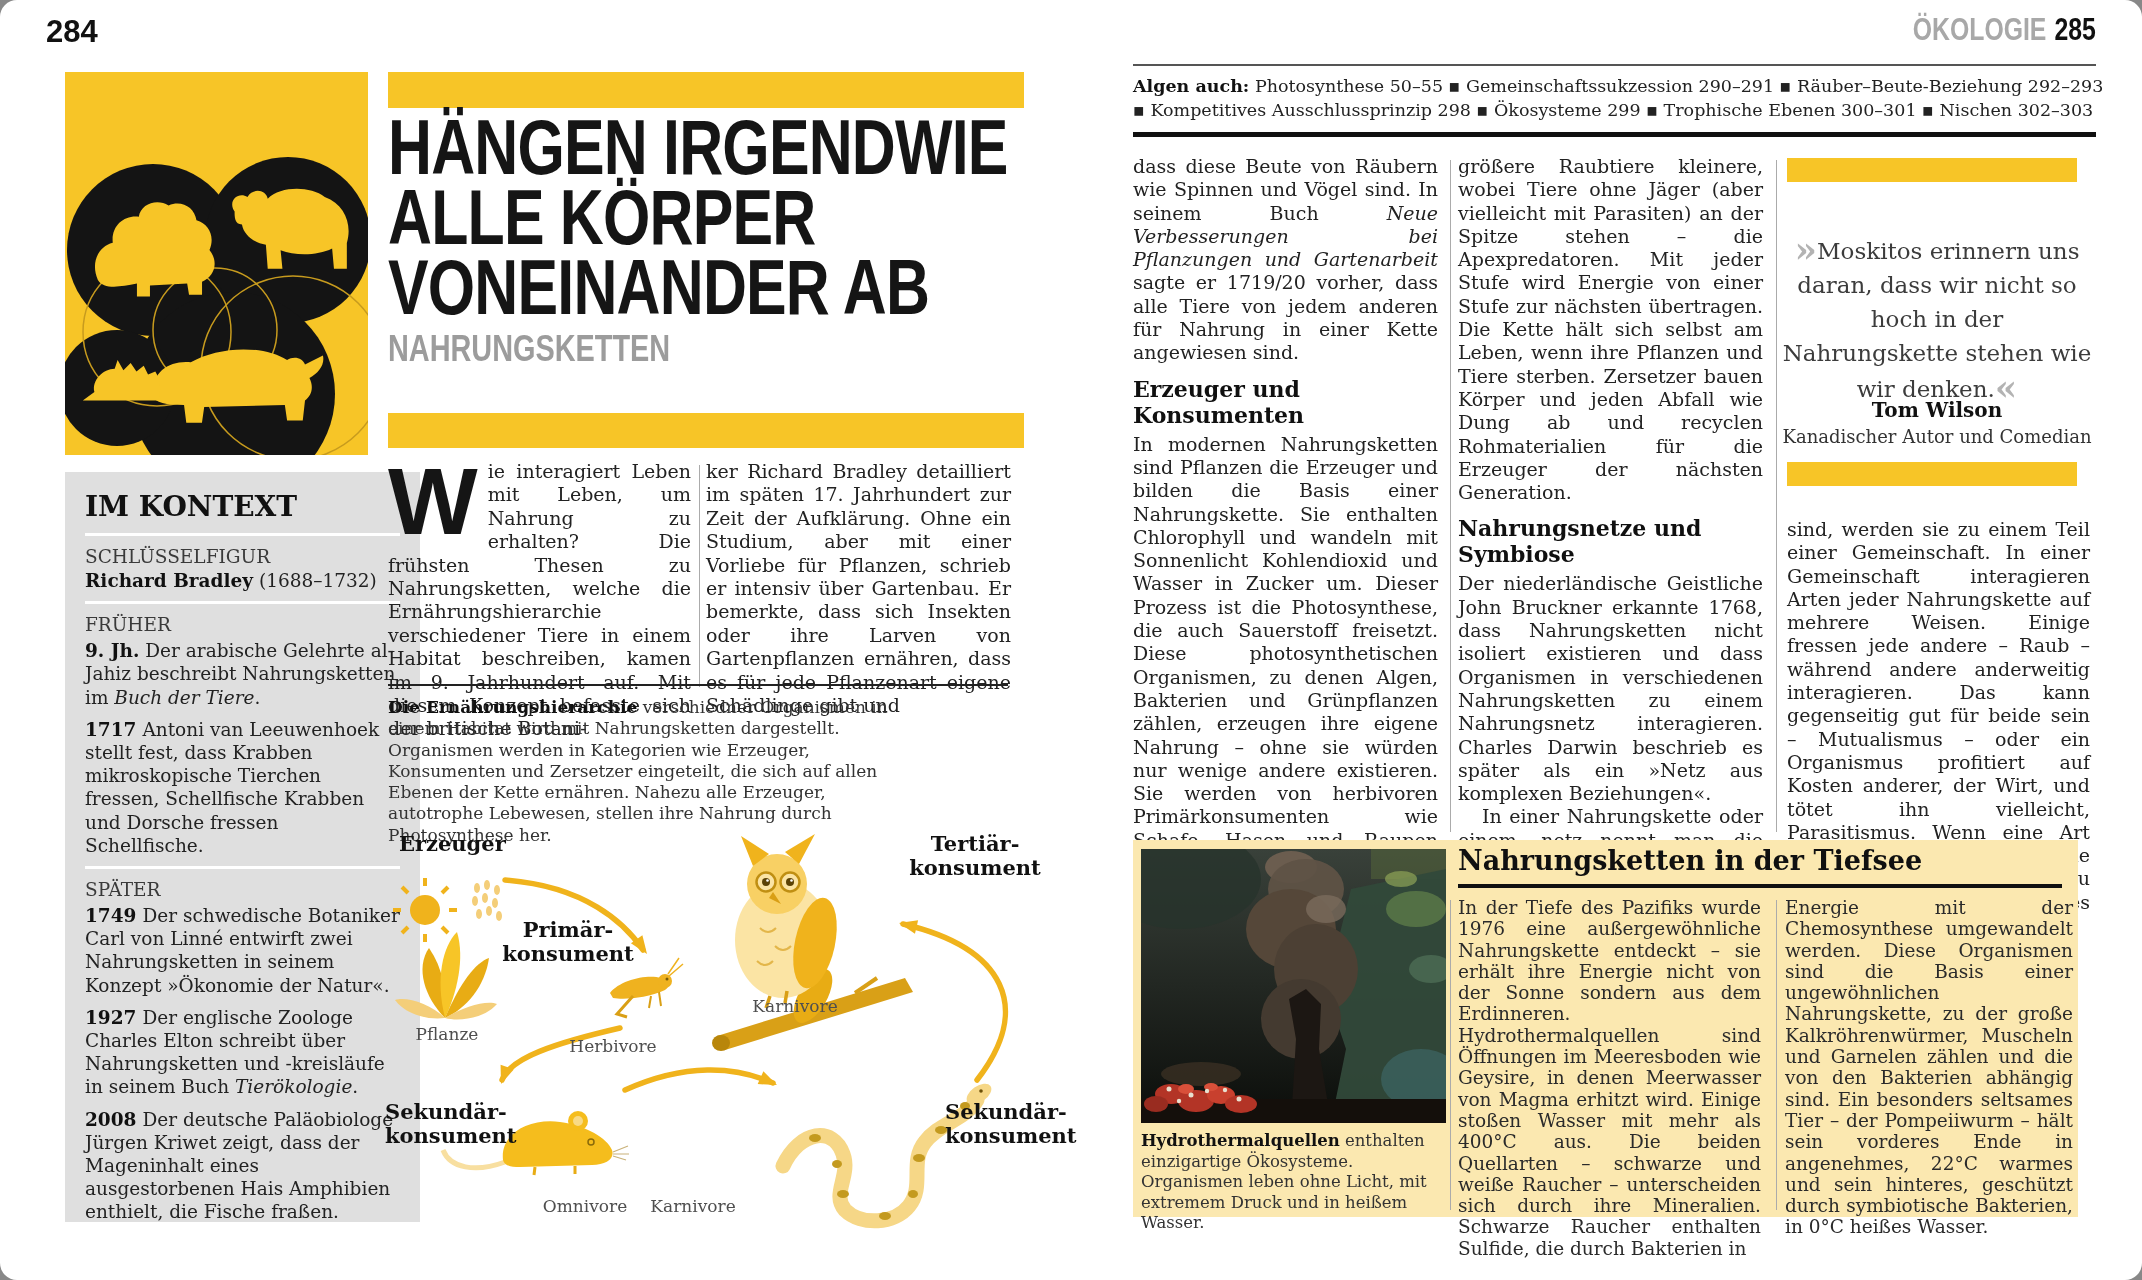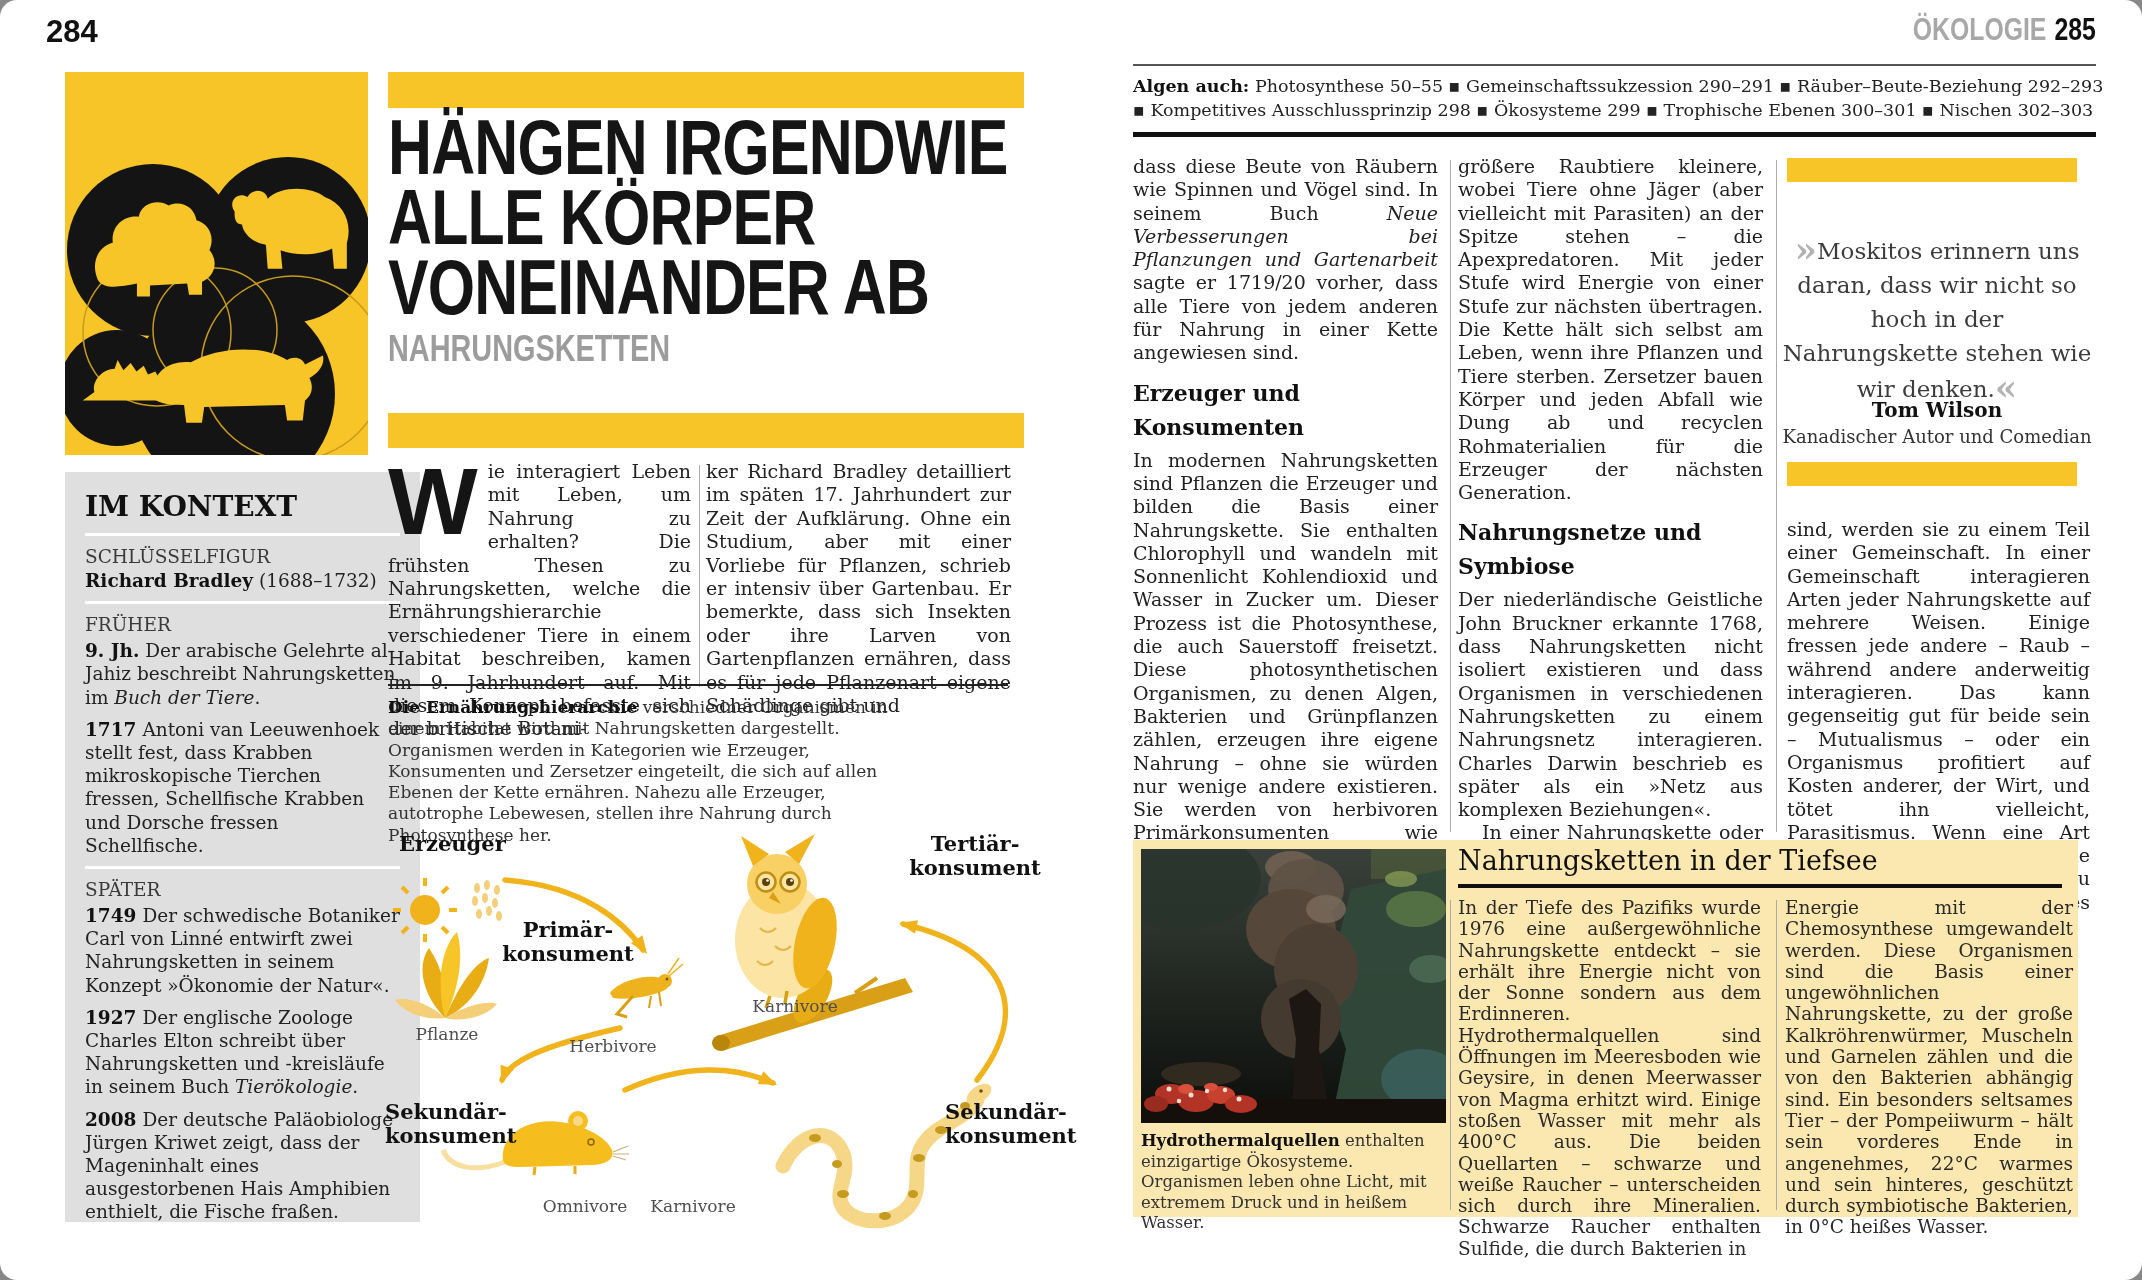--- a/index.html
+++ b/index.html
@@ -46,42 +46,42 @@
   .rp-head{left:1600px;top:12px;width:496px;text-align:right;font-family:"Liberation Sans",sans-serif;
            font-weight:bold;font-size:31px;}
   .rp-head .sec{color:#A8A8A8;}
   .rp-head .num{color:#111;margin-left:10px;}
   .rule1{left:1133px;top:64px;width:963px;height:2px;background:#555;}
   .see-also{left:1133px;top:74px;width:980px;font-size:17.5px;line-height:24px;color:#222;}
   .see-also b{color:#111;}
   .rule2{left:1133px;top:132px;width:963px;height:5px;background:#101010;}
   .rcol{top:155px;width:305px;font-size:19px;line-height:23.3px;text-align:justify;color:#222;}
   .rcol p{margin:0;}
-  .rcol .col-h{font-family:"DejaVu Serif",serif;font-weight:bold;font-size:22px;line-height:34px;
+  .rcol .col-h{font-family:"DejaVu Serif",serif;font-weight:bold;font-size:22px;line-height:26px;
                text-align:left;color:#101010;margin:11px 0 5px 0;}
   .rcol1{left:1133px;}
   .rcol2{left:1458px;}
   .rdiv1{left:1450px;top:160px;height:672px;}
   .rdiv2{left:1776px;top:160px;height:672px;}
   .indent{text-indent:24px;}
 
   .qbar1{left:1787px;top:158px;width:290px;height:24px;}
   .qbar2{left:1787px;top:462px;width:290px;height:24px;}
   .quote{left:1782px;top:232px;width:310px;text-align:center;font-size:23px;line-height:34px;color:#3c3c3c;}
   .qmark{font-size:36px;color:#b3b3b3;font-weight:bold;vertical-align:-3px;}
   .qauthor{left:1782px;top:398px;width:310px;text-align:center;font-weight:bold;font-size:20px;color:#111;}
   .qrole{left:1782px;top:426px;width:310px;text-align:center;font-size:18px;color:#333;}
   .rcol3p{left:1787px;top:518px;width:303px;font-size:19px;line-height:23.3px;text-align:justify;color:#222;}
 
   
   .tiefsee{left:1133px;top:840px;width:945px;height:377px;background:#FBE8B0;}
   .photo{left:1141px;top:849px;width:305px;height:274px;}
   .photo-cap{left:1141px;top:1131px;width:298px;font-size:16.5px;line-height:20.5px;color:#333;}
   .photo-cap b{color:#111;}
-  .ts-title{left:1458px;top:845px;font-weight:normal;font-size:27px;color:#101010;}
+  .ts-title{left:1458px;top:845px;font-weight:bold;font-size:27px;color:#101010;}
   .ts-rule{left:1458px;top:884px;width:604px;height:4px;background:#101010;}
   .ts-col{top:897px;width:303px;font-size:18.5px;line-height:21.3px;text-align:justify;color:#2a2a2a;}
   .ts-col1{left:1458px;}
   .ts-col2{left:1785px;width:288px;}
   .ts-div1{left:1450px;top:900px;height:310px;}
   .ts-div2{left:1776px;top:900px;height:310px;}
 </style>
 </head>
 <body>
 

